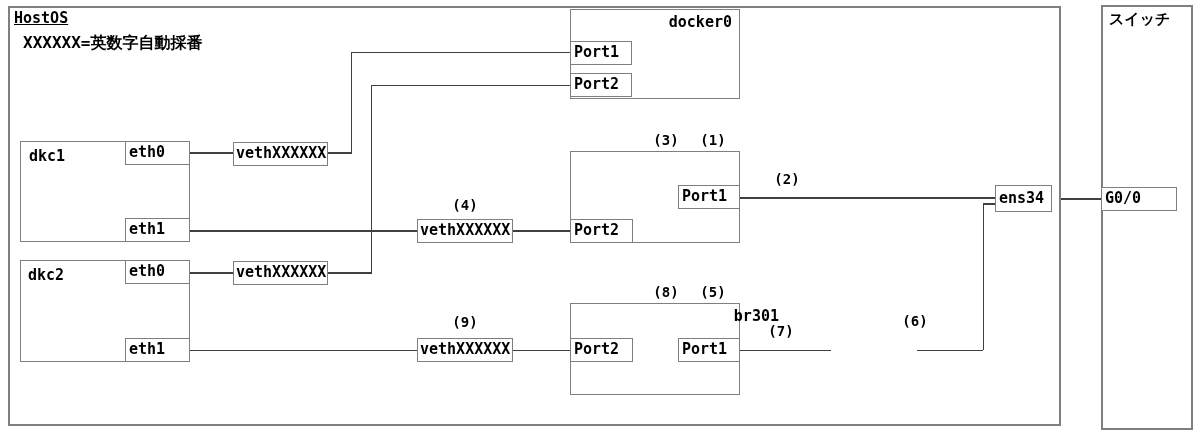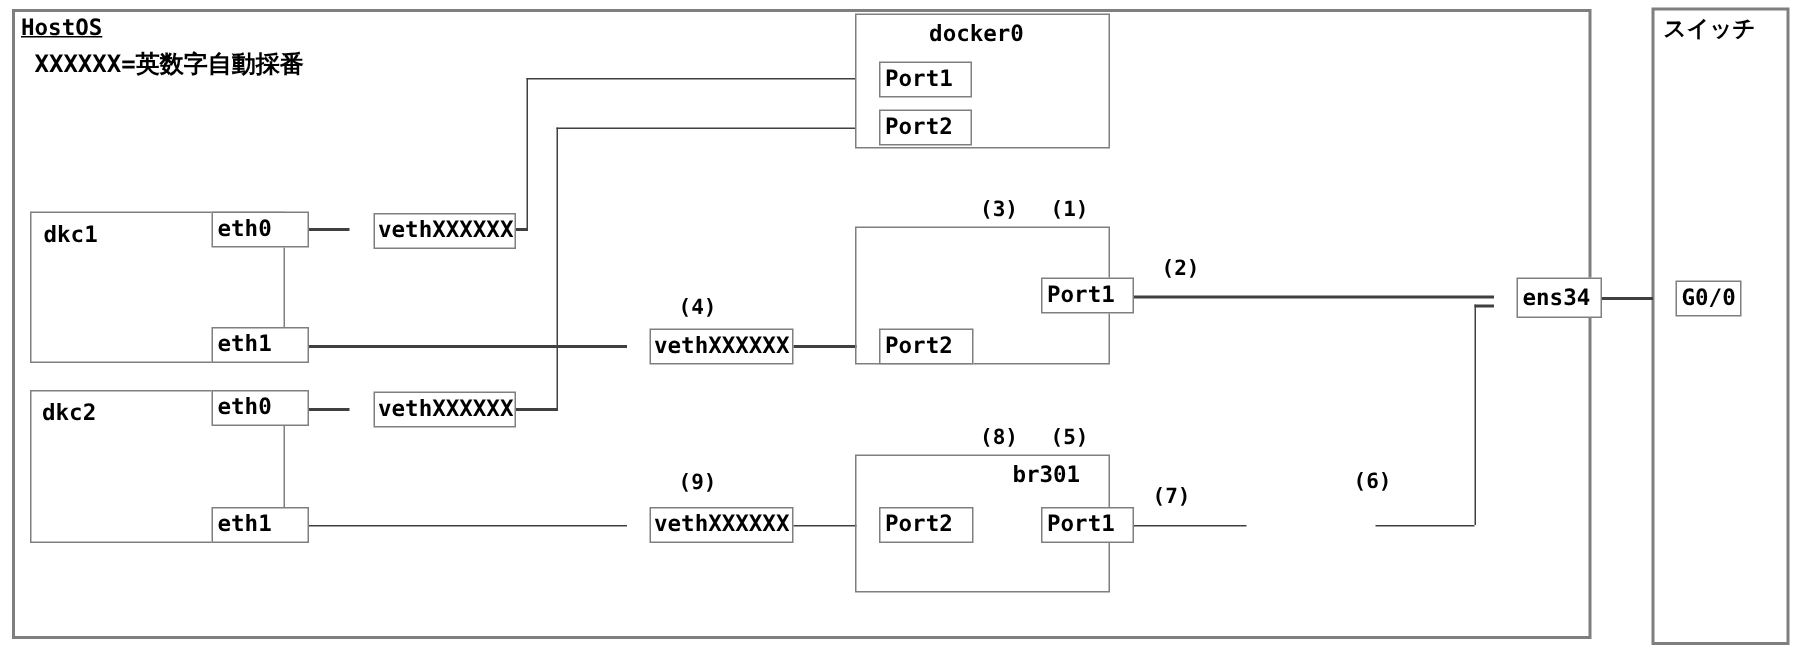--- a/index.html
+++ b/index.html
@@ -3,23 +3,23 @@
 <meta charset="utf-8">
 <style>
   html,body{margin:0;padding:0;background:#fff;}
   #canvas{
     position:relative;width:1200px;height:438px;background:#ffffff;overflow:hidden;
     font-family:"DejaVu Sans Mono","Liberation Mono",monospace;font-weight:bold;color:#000;
   }
   .bigbox{position:absolute;border:2px solid #7f7f7f;background:transparent;box-sizing:border-box;}
   .node{position:absolute;border:1.5px solid #7f7f7f;background:#ffffff;box-sizing:border-box;}
   .port{position:absolute;border:1.5px solid #7f7f7f;background:#ffffff;box-sizing:border-box;
-        font-size:15px;line-height:21px;padding-left:3px;white-space:nowrap;overflow:hidden;margin-left:16px;}
+        font-size:15px;line-height:21px;padding-left:3px;white-space:nowrap;overflow:hidden;}
   .title{position:absolute;font-size:15px;line-height:18px;white-space:nowrap;}
-  .title-right{position:absolute;font-size:15px;line-height:18px;white-space:nowrap;text-align:center;}
+  .title-right{position:absolute;font-size:15px;line-height:18px;white-space:nowrap;text-align:right;}
   .num{position:absolute;font-size:14px;line-height:16px;white-space:nowrap;text-align:center;}
   .hline{position:absolute;height:1.5px;background:#404040;}
   .vline{position:absolute;width:1.5px;background:#404040;}
   .note{position:absolute;font-size:16px;white-space:nowrap;}
 </style>
 </head>
 <body>
 
 <div id="canvas">
 
@@ -78,21 +78,21 @@
   <div class="port" style="left:678px;top:185px;width:62px;height:24px;">Port1</div>
   <div class="port" style="left:570px;top:219px;width:63px;height:24px;">Port2</div>
 
   <div class="node" style="left:570px;top:303px;width:170px;height:92px;background:transparent;"></div>
   <div class="title-right" style="left:570px;top:307px;width:163px;padding-left:46px;">br301</div>
   <div class="port" style="left:570px;top:338px;width:63px;height:24px;">Port2</div>
   <div class="port" style="left:678px;top:338px;width:62px;height:24px;">Port1</div>
 
   <div class="port" style="left:995px;top:185px;width:57px;height:27px;line-height:24px;">ens34</div>
 
-  <div class="port" style="left:1101px;top:187px;width:44px;height:24px;">G0/0</div>
+  <div class="port" style="left:1101px;top:187px;width:76px;height:24px;">G0/0</div>
 
   <div class="num" style="left:653px;top:132px;width:26px;">(3)</div>
   <div class="num" style="left:700px;top:132px;width:26px;">(1)</div>
   <div class="num" style="left:774px;top:171px;width:26px;">(2)</div>
   <div class="num" style="left:452px;top:197px;width:26px;">(4)</div>
   <div class="num" style="left:653px;top:284px;width:26px;">(8)</div>
   <div class="num" style="left:700px;top:284px;width:26px;">(5)</div>
   <div class="num" style="left:452px;top:314px;width:26px;">(9)</div>
   <div class="num" style="left:768px;top:323px;width:26px;">(7)</div>
   <div class="num" style="left:902px;top:313px;width:26px;">(6)</div>

